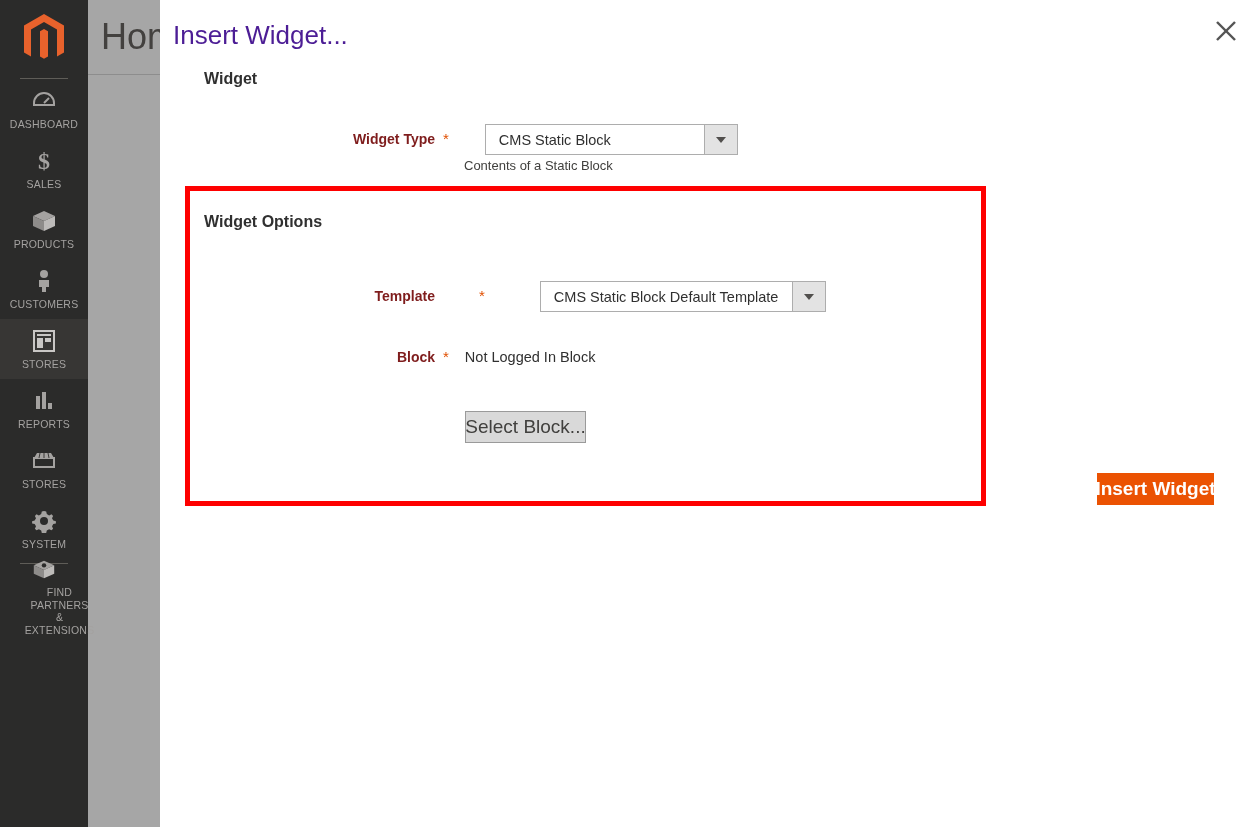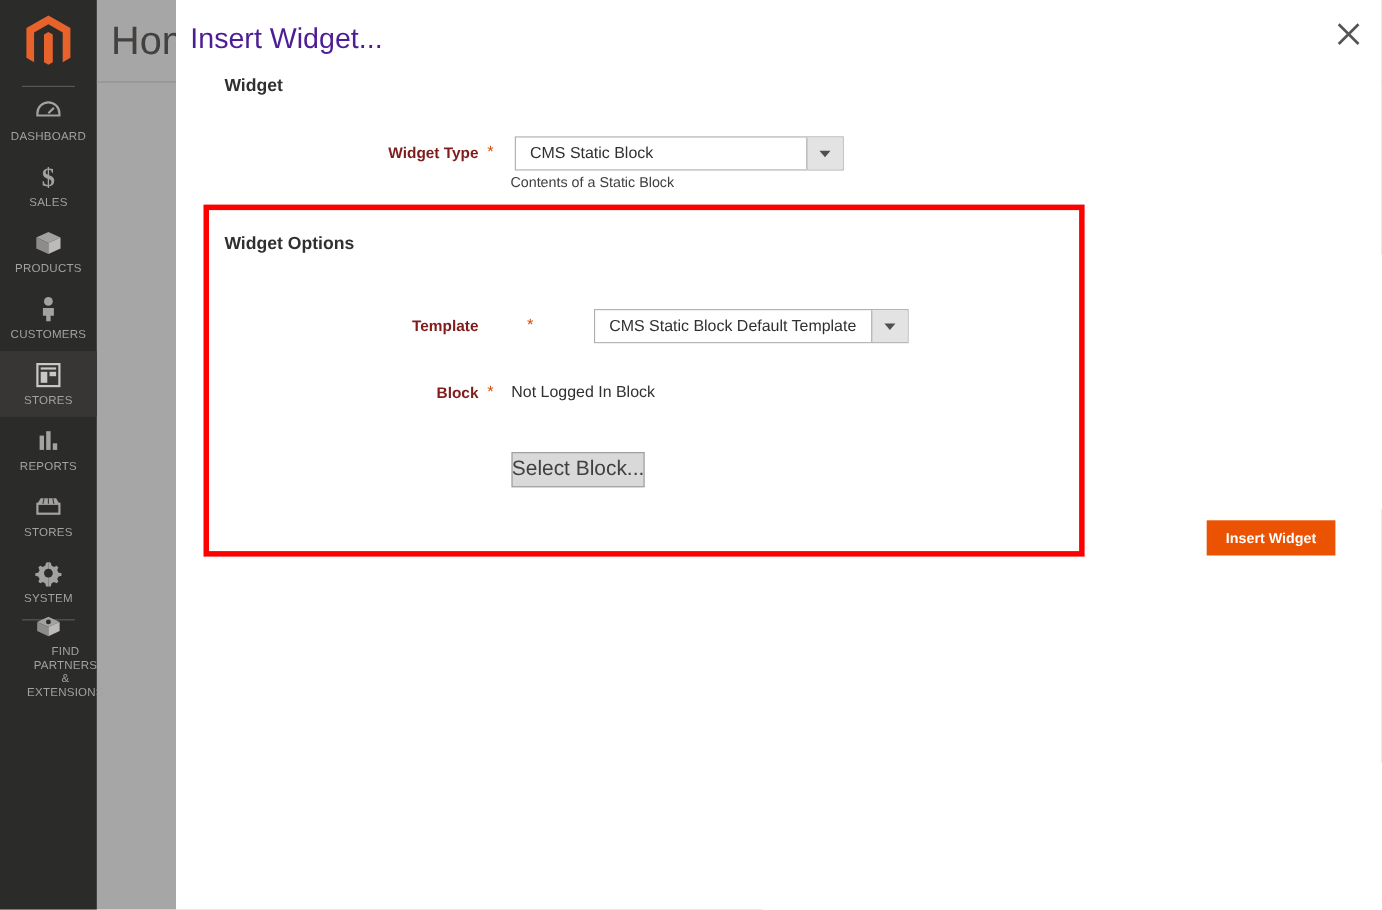--- a/index.html
+++ b/index.html
@@ -261,21 +261,21 @@
     justify-content: center;
     padding: 0 16px;
     box-sizing: border-box;
     cursor: pointer;
     white-space: nowrap;
   }
   .btn-primary {
     position: absolute;
     background: #eb5202;
     color: #ffffff;
-    font-size: 13px;
+    font-size: 19px;
     font-weight: bold;
     height: 32px;
     display: flex;
     align-items: center;
     justify-content: center;
     padding: 0 17px;
     box-sizing: border-box;
     border: none;
     cursor: pointer;
     white-space: nowrap;
@@ -433,21 +433,21 @@
         <line x1="2" y1="2" x2="20" y2="20" stroke="#545454" stroke-width="2.4"></line>
         <line x1="20" y1="2" x2="2" y2="20" stroke="#545454" stroke-width="2.4"></line>
       </svg>
     </div>
 
     <div class="legend widget-legend">Widget</div>
 
     <div class="frow" style="left:193px; top:124px;">
       <div class="flabel" style="width:82px;">Widget Type</div>
       <div class="req">*</div>
-      <div class="select-box" style="width:299px; margin-left:19px;">
+      <div class="select-box" style="width:253px; margin-left:36px;">
         <div class="select-text">CMS Static Block</div>
         <div class="select-arrow">
             <i></i>
           </div>
       </div>
     </div>
     <div class="note" style="left:304px; top:158px;">Contents of a Static Block</div>
 
     <div class="legend" style="left:44px; top:213px;">Widget Options</div>
 

